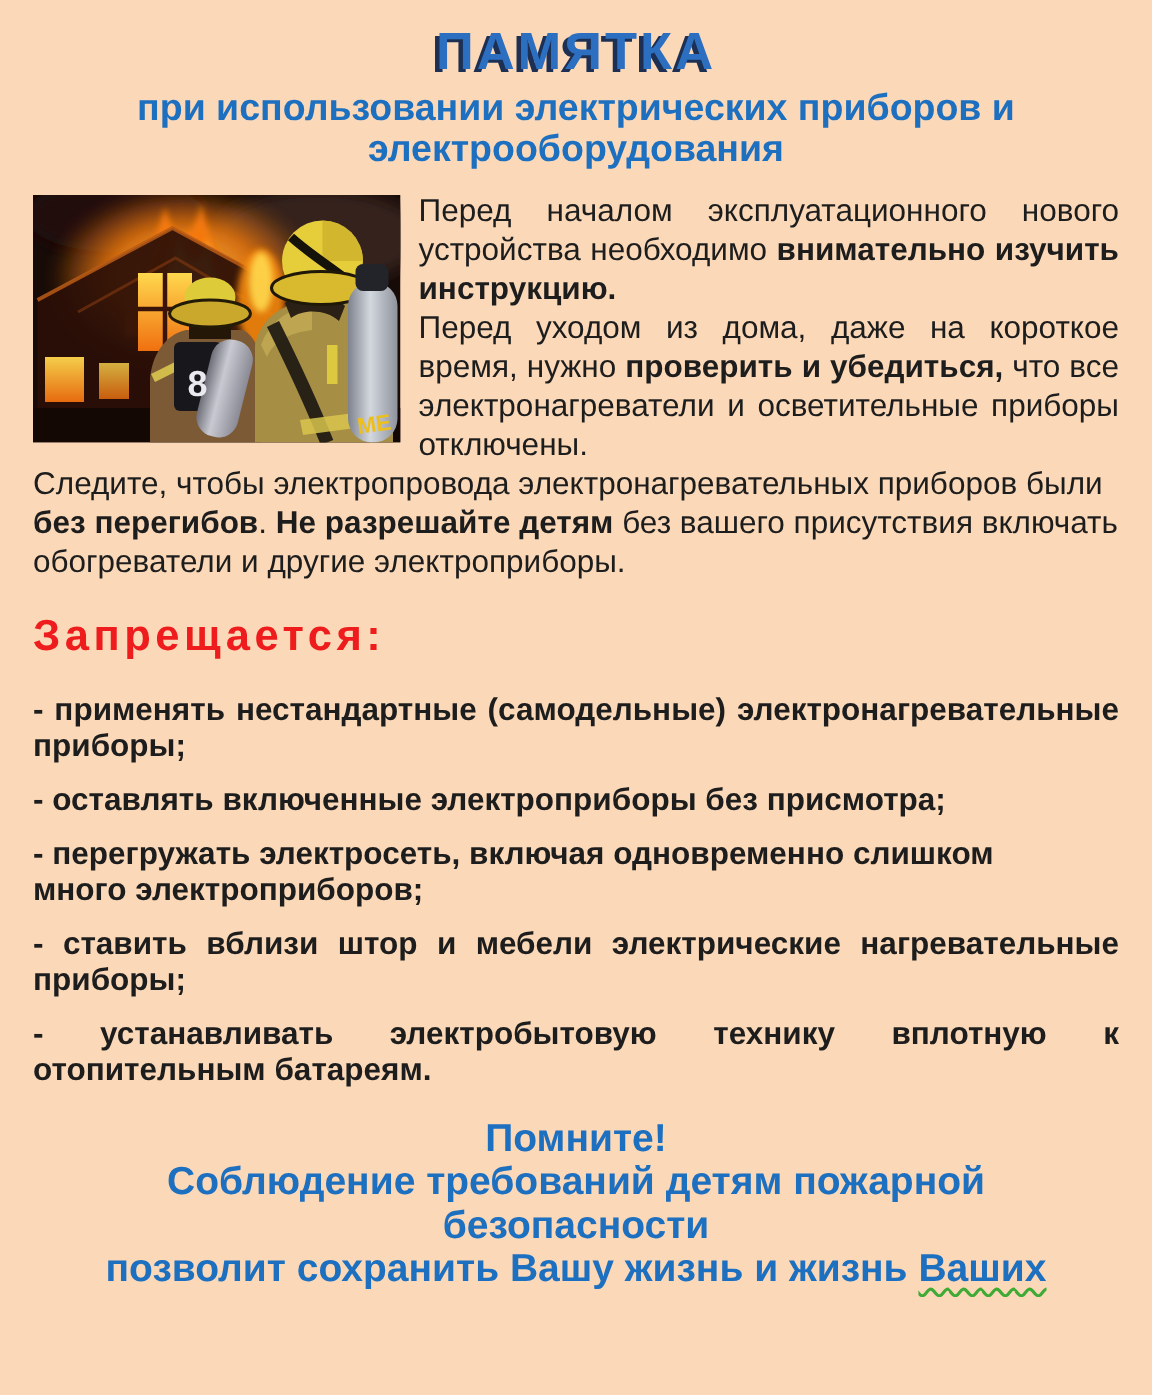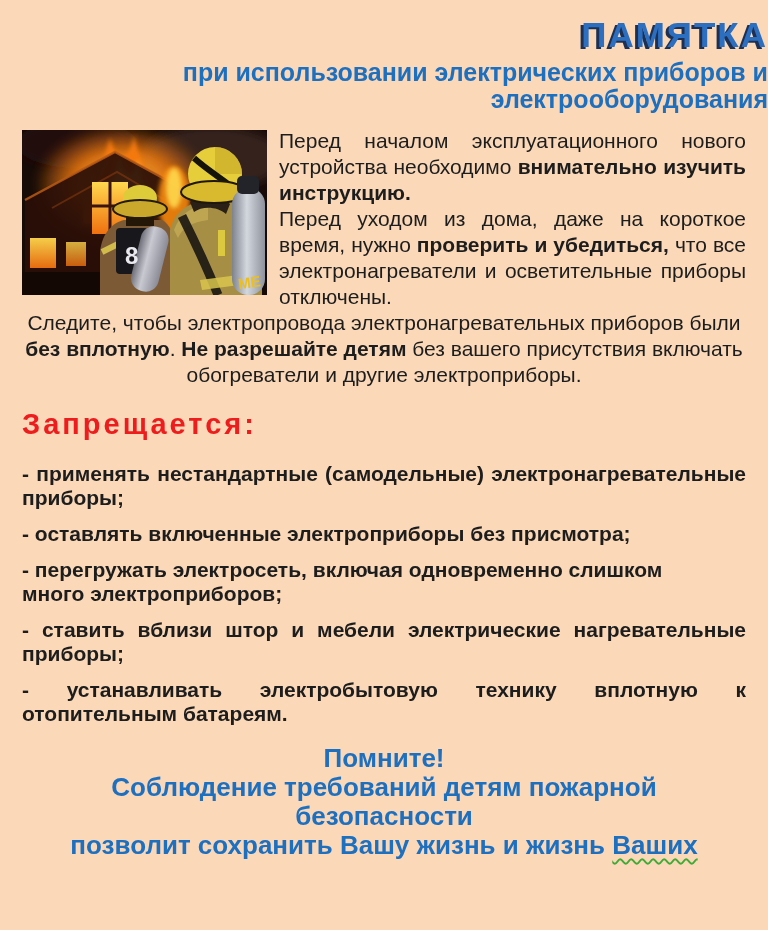--- a/index.html
+++ b/index.html
@@ -5,36 +5,36 @@
   html,body{margin:0;padding:0;}
   body{
     width:768px;height:930px;
     font-family:"Liberation Sans","DejaVu Sans",sans-serif;
     background:#fff;
   }
   .page{
     position:relative;width:768px;height:930px;overflow:hidden;
     background:#fad8b8;
   }
-  .header{padding-top:15px;text-align:right;}
+  .header{padding-top:15px;text-align:center;}
   .title{
     font-size:35px;line-height:40px;font-weight:700;color:#2c6fc0;
     letter-spacing:2px;
     text-shadow:-3px 2px 0 #1d3054;
   }
   .subtitle{margin-top:4px;font-size:25px;line-height:27px;font-weight:700;color:#1d6fc0;}
   .content{
     padding:0 22px;margin-top:15px;
     font-size:21px;line-height:26px;color:#1d1d1d;
   }
   .photo-wrap{float:left;width:245px;height:165px;margin:2px 12px 6px 0;}
   .photo-wrap svg{display:block;}
   .para{margin:0;}
   .justify{text-align:justify;}
-  .left-align{text-align:center;}
+  .left-align{text-align:left;}
   b{font-weight:700;}
   .prohibited-heading{
     clear:both;text-align:left;
     font-size:29px;line-height:32px;font-weight:700;color:#ee1c1c;
     letter-spacing:3px;margin:20px 0 22px 0;
   }
   .prohibited-list{}
   .prohibited-item{
     font-weight:700;text-align:justify;white-space:pre-line;line-height:24px;margin-top:12px;
   }
@@ -150,21 +150,21 @@
           <text x="216" y="158" font-size="15" font-weight="bold" fill="#edbf1e" transform="rotate(-8 226 152)" font-family="Liberation Sans, sans-serif">ME</text>
         </g>
       </svg>
     </div>
 
     <p class="para justify"><span>Перед началом эксплуатационного нового устройства необходимо </span><b>внимательно изучить инструкцию.</b></p>
 
 
     <p class="para justify"><span>Перед уходом из дома, даже на короткое время, нужно </span><b>проверить и убедиться,</b><span> что все электронагреватели и осветительные приборы отключены.</span></p>
 
-    <p class="para left-align"><span>Следите, чтобы электропровода электронагревательных приборов были</span><br><b>без вплотную</b><span>. </span><b>Не разрешайте детям</b><span> без вашего присутствия включать обогреватели и другие электроприборы.</span></p>
+    <p class="para left-align"><span>Следите, чтобы электропровода электронагревательных приборов были</span><br><b>без перегибов</b><span>. </span><b>Не разрешайте детям</b><span> без вашего присутствия включать обогреватели и другие электроприборы.</span></p>
 
     <div class="prohibited-heading">Запрещается:</div>
 
     <div class="prohibited-list">
       <div class="prohibited-item">- применять нестандартные (самодельные) электронагревательные приборы;</div>
       <div class="prohibited-item">- оставлять включенные электроприборы без присмотра;</div>
       <div class="prohibited-item">- перегружать электросеть, включая одновременно слишком
 много электроприборов;</div>
       <div class="prohibited-item">- ставить вблизи штор и мебели электрические нагревательные приборы;</div>
       <div class="prohibited-item">- устанавливать электробытовую технику вплотную к отопительным батареям.</div>

